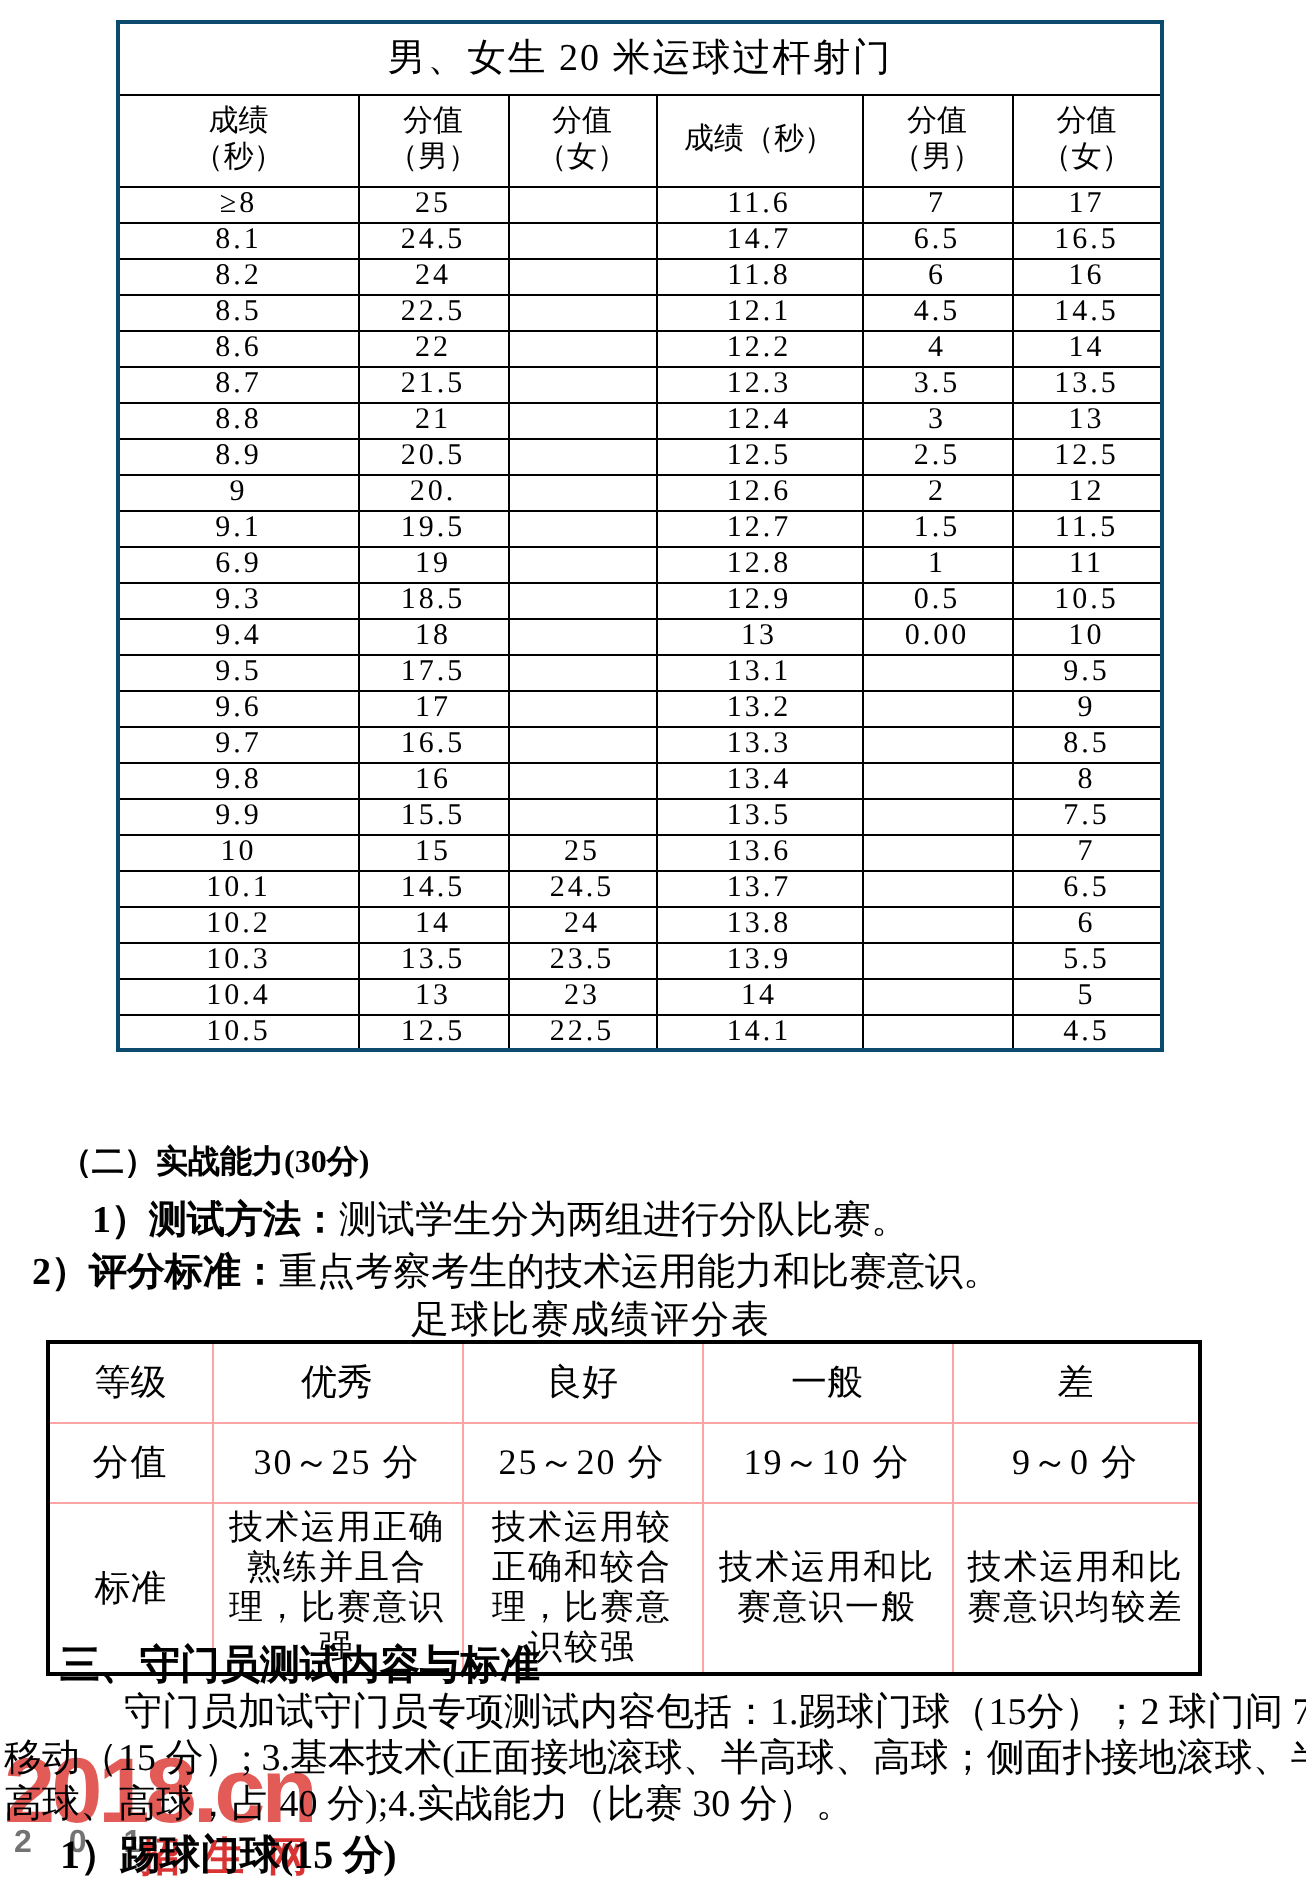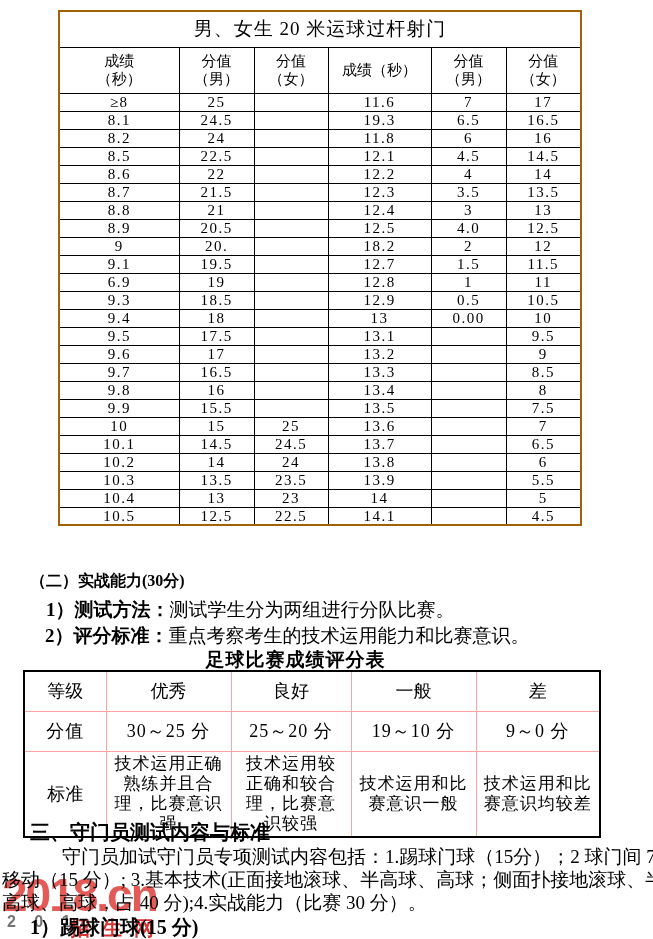--- a/index.html
+++ b/index.html
@@ -15,21 +15,21 @@
   }
   .content { position: relative; z-index: 1; }
 
   
   table.t1 {
     position: absolute;
     left: 58px; top: 10px;
     width: 522px;
     border-collapse: collapse;
     table-layout: fixed;
-    border: 2px solid #a16207;
+    border: 2px solid #0c4a6e;
   }
   table.t1 td, table.t1 th {
     border: 1px solid #000;
     text-align: center;
     vertical-align: middle;
     font-weight: normal;
     overflow: hidden;
     white-space: nowrap;
   }
   table.t1 .title-cell {
@@ -48,25 +48,25 @@
     line-height: 16px;
     letter-spacing: 1.5px;
   }
 
   
   .sec2-heading {
     position: absolute; left: 30px; top: 571px;
     font-size: 16px; font-weight: bold;
   }
   .sec2-line1 { position: absolute; left: 30px; top: 597px; font-size: 19px; margin-left: 16px; }
-  .sec2-line2 { position: absolute; left: 45px; top: 623px; font-size: 19px; }
+  .sec2-line2 { position: absolute; left: 16px; top: 623px; font-size: 19px; }
   .sec2-line1 .lbl, .sec2-line2 .lbl { font-weight: bold; }
   .t2-caption {
     position: absolute; left: 0; top: 647px; width: 591px;
-    text-align: center; font-size: 19px; font-weight: bold;
+    text-align: center; font-size: 19px; font-weight: normal;
     letter-spacing: 1px;
   }
 
   
   table.t2 {
     position: absolute;
     left: 23px; top: 670px;
     width: 576px;
     border-collapse: collapse;
     table-layout: fixed;
@@ -181,21 +181,21 @@
             <td>25</td>
             <td></td>
             <td>11.6</td>
             <td>7</td>
             <td>17</td>
           </tr>
           <tr>
             <td>8.1</td>
             <td>24.5</td>
             <td></td>
-            <td>19.3</td>
+            <td>14.7</td>
             <td>6.5</td>
             <td>16.5</td>
           </tr>
           <tr>
             <td>8.2</td>
             <td>24</td>
             <td></td>
             <td>11.8</td>
             <td>6</td>
             <td>16</td>
@@ -230,28 +230,28 @@
             <td></td>
             <td>12.4</td>
             <td>3</td>
             <td>13</td>
           </tr>
           <tr>
             <td>8.9</td>
             <td>20.5</td>
             <td></td>
             <td>12.5</td>
-            <td>4.0</td>
+            <td>2.5</td>
             <td>12.5</td>
           </tr>
           <tr>
             <td>9</td>
             <td>20.</td>
             <td></td>
-            <td>18.2</td>
+            <td>12.6</td>
             <td>2</td>
             <td>12</td>
           </tr>
           <tr>
             <td>9.1</td>
             <td>19.5</td>
             <td></td>
             <td>12.7</td>
             <td>1.5</td>
             <td>11.5</td>

